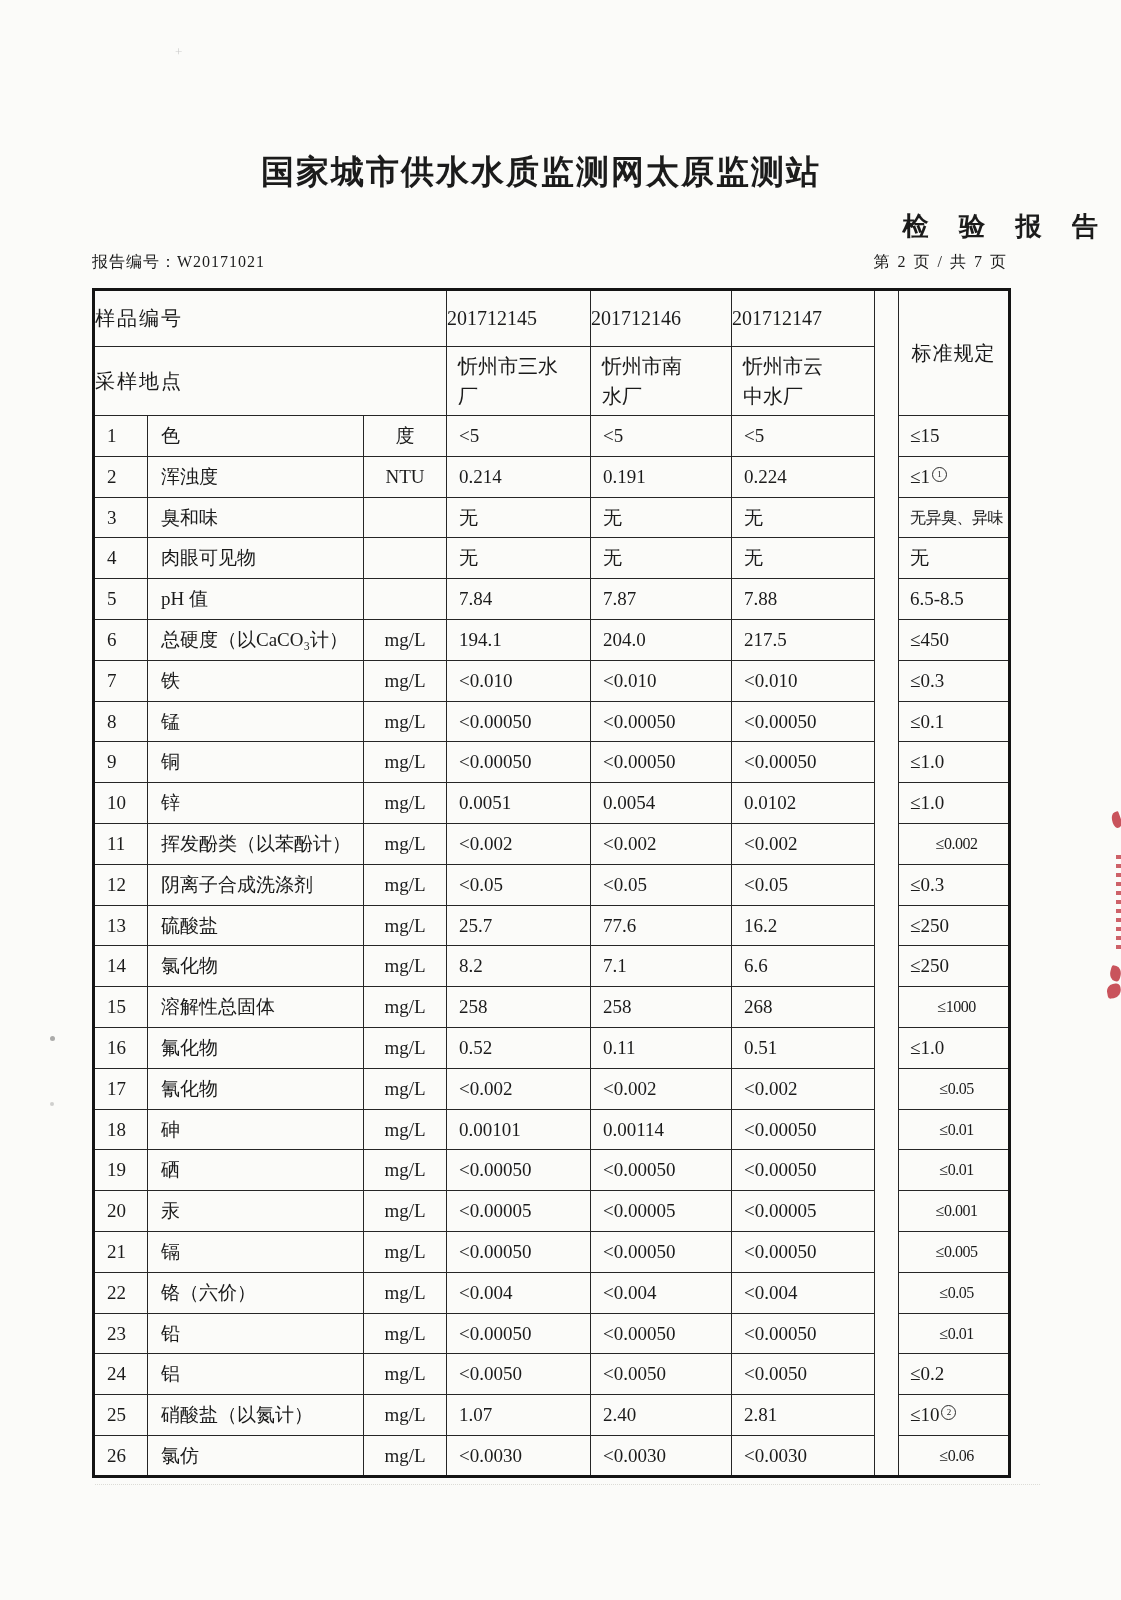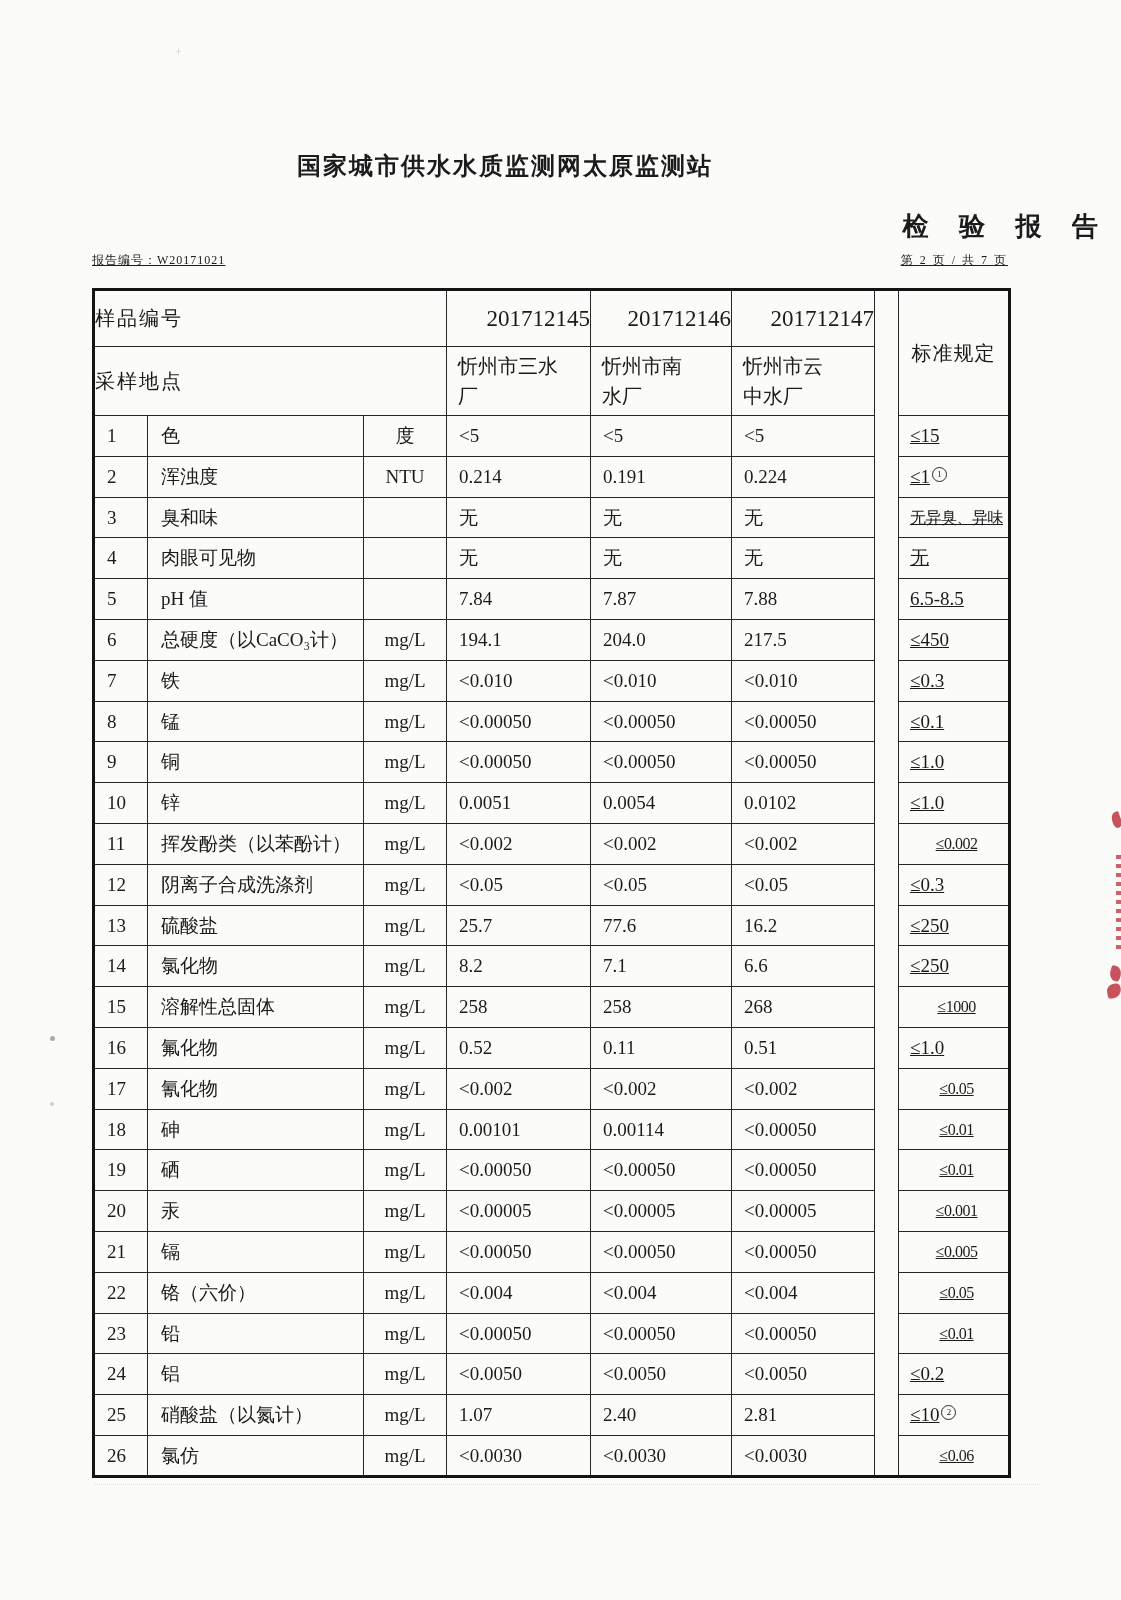--- a/index.html
+++ b/index.html
@@ -10,33 +10,33 @@
     color:#1b1b1b;
     position:relative;
     overflow:hidden;
     -webkit-font-smoothing:antialiased;
   }
   .page{position:absolute;inset:0;}
 
   
   .doc-title{
     position:absolute;top:150px;left:0;width:1010px;
-    text-align:center;font-size:24px;font-weight:bold;
+    text-align:center;font-size:33px;font-weight:bold;
     letter-spacing:2px;
+    padding-left:36px;
   }
   .doc-subtitle{
     position:absolute;top:209px;left:0;width:1110px;
     text-align:right;font-size:26px;font-weight:bold;
     letter-spacing:12px;
   }
   .meta-row{
     position:absolute;top:252px;left:92px;width:916px;
     display:flex;justify-content:space-between;
-    font-size:12px;
-    text-decoration:underline;
+    font-size:16px;
   }
   .meta-row .report-no{letter-spacing:1px;}
   .meta-row .page-info{letter-spacing:2px;margin-left:19px;}
 
   
   .report-table{
     position:absolute;top:288px;left:92px;
     border-collapse:collapse;
     table-layout:fixed;
     width:916px;
@@ -48,30 +48,30 @@
     vertical-align:middle;
     line-height:1.35;
     overflow:hidden;
   }
   .report-table{border:3px solid #141414;}
   tr.hdr1{height:57px;}
   tr.hdr2{height:62px;}
   tr.datarow{height:40.8px;}
 
   td.hdr-label{text-align:left;font-size:20px;letter-spacing:2px;}
-  td.sample-no{font-size:23px;text-align:right;}
+  td.sample-no{font-size:20px;}
   td.location{padding:4px 32px 4px 11px;font-size:20px;line-height:1.5;}
   td.std-hdr{text-align:center;font-size:20px;letter-spacing:1px;}
   td.gap-col{border-top:none;border-bottom:none;background:transparent;}
 
   td.c-no{padding-left:12px;}
   td.c-name{padding-left:13px;white-space:nowrap;}
   td.c-unit{text-align:center;}
   td.c-val{padding-left:12px;white-space:nowrap;}
-  td.c-std{padding-left:11px;white-space:nowrap;text-decoration:underline;}
+  td.c-std{padding-left:11px;white-space:nowrap;}
   td.c-std.compact{font-size:16px;letter-spacing:-0.5px;padding-left:6px;text-align:center;}
 
   .circ-sup{
     display:inline-block;
     width:13px;height:13px;line-height:12px;
     border:1px solid #2a2a2a;border-radius:50%;
     font-size:9px;text-align:center;
     vertical-align:6px;margin-left:2px;
   }
 

